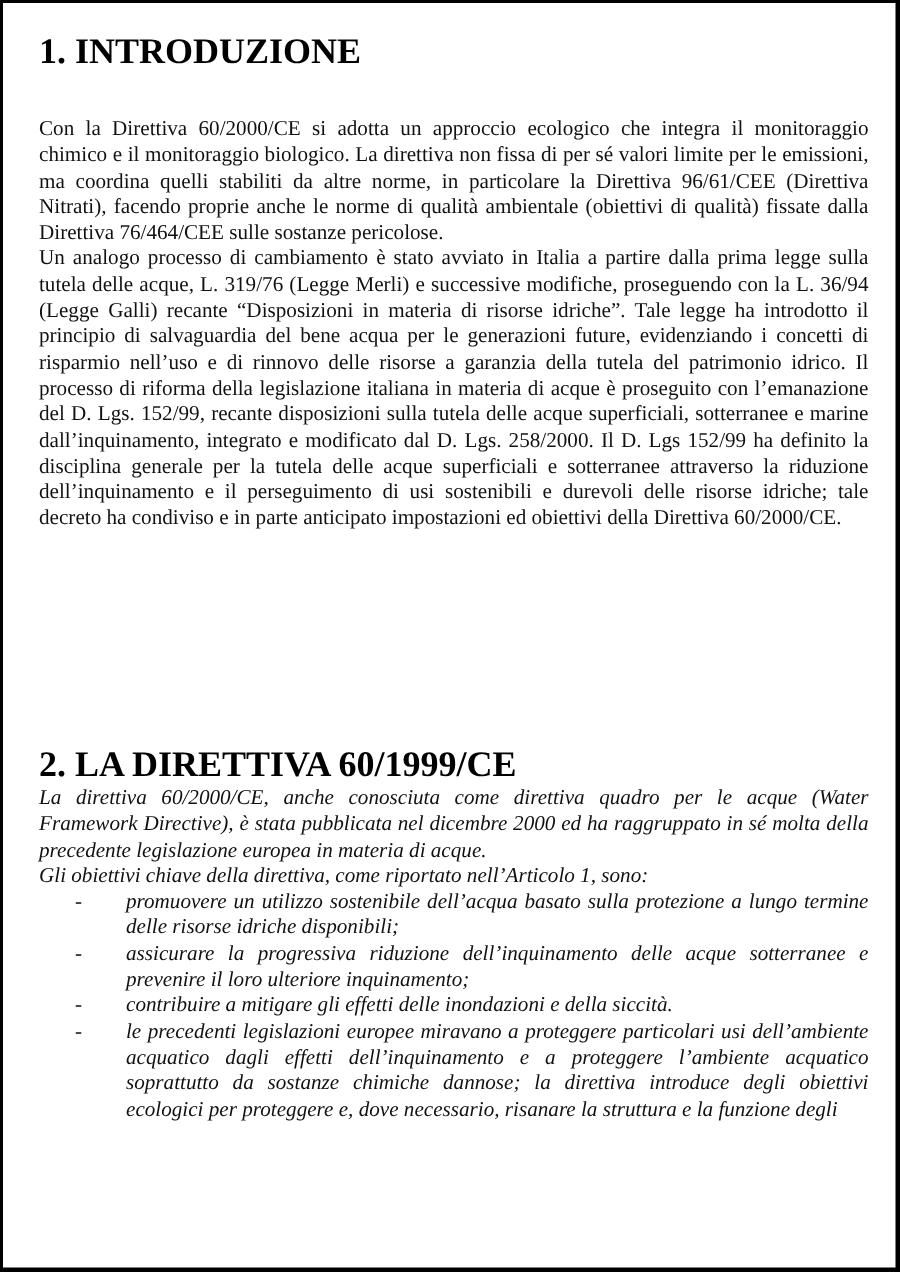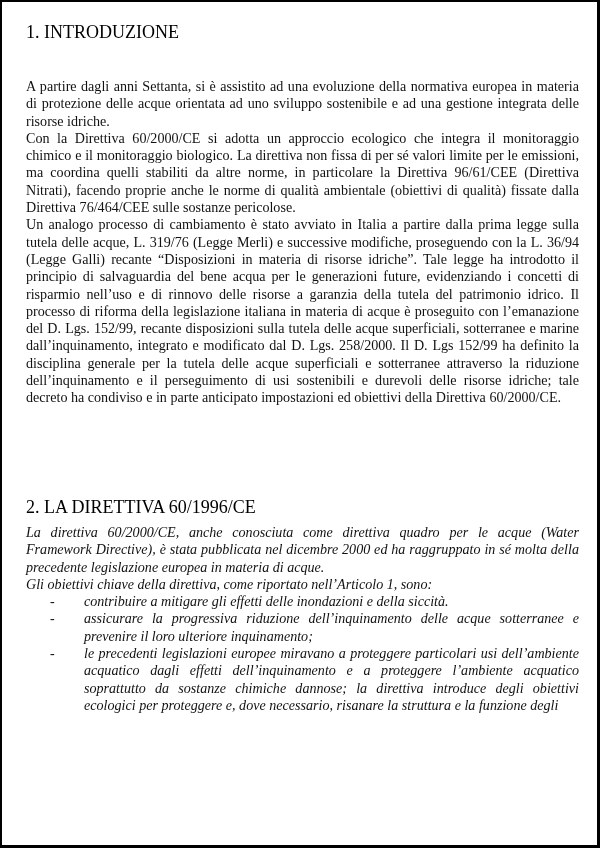--- a/index.html
+++ b/index.html
@@ -12,22 +12,22 @@
     border-right-width: 3px;
     border-bottom-width: 3px;
     background: #fff;
     font-family: "Liberation Serif", "DejaVu Serif", serif;
     color: #111;
   }
   h1 {
     position: absolute;
     left: 24px;
     margin: 0;
-    font-size: 18px;
-    font-weight: normal;
+    font-size: 24px;
+    font-weight: bold;
     letter-spacing: 0px;
     color: #000;
   }
   #h1a { top: 20px; }
   #h1b { top: 495px; }
   .para {
     position: absolute;
     left: 24px;
     width: 553px;
     font-size: 14.1px;
@@ -52,32 +52,32 @@
   }
 </style>
 </head>
 <body>
 
 <div class="page">
 
   <h1 id="h1a">1. INTRODUZIONE</h1>
 
   <div class="para" id="sec1">
-    <p>A partire dagli anni Settanta, si è assistito ad una evoluzione della normativa europea in materia di protezione delle acque orientata ad uno sviluppo sostenibile e ad una gestione integrata delle risorse idriche.</p>
     <p>Con la Direttiva 60/2000/CE si adotta un approccio ecologico che integra il monitoraggio chimico e il monitoraggio biologico. La direttiva non fissa di per sé valori limite per le emissioni, ma coordina quelli stabiliti da altre norme, in particolare la Direttiva 96/61/CEE (Direttiva Nitrati), facendo proprie anche le norme di qualità ambientale (obiettivi di qualità) fissate dalla Direttiva 76/464/CEE sulle sostanze pericolose.</p>
     <p>Un analogo processo di cambiamento è stato avviato in Italia a partire dalla prima legge sulla tutela delle acque, L. 319/76 (Legge Merli) e successive modifiche, proseguendo con la L. 36/94 (Legge Galli) recante “Disposizioni in materia di risorse idriche”. Tale legge ha introdotto il principio di salvaguardia del bene acqua per le generazioni future, evidenziando i concetti di risparmio nell’uso e di rinnovo delle risorse a garanzia della tutela del patrimonio idrico. Il processo di riforma della legislazione italiana in materia di acque è proseguito con l’emanazione del D. Lgs. 152/99, recante disposizioni sulla tutela delle acque superficiali, sotterranee e marine dall’inquinamento, integrato e modificato dal D. Lgs. 258/2000. Il D. Lgs 152/99 ha definito la disciplina generale per la tutela delle acque superficiali e sotterranee attraverso la riduzione dell’inquinamento e il perseguimento di usi sostenibili e durevoli delle risorse idriche; tale decreto ha condiviso e in parte anticipato impostazioni ed obiettivi della Direttiva 60/2000/CE.</p>
   </div>
 
-  <h1 id="h1b">2. LA DIRETTIVA 60/1996/CE</h1>
+  <h1 id="h1b">2. LA DIRETTIVA 60/1999/CE</h1>
 
   <div class="para" id="sec2">
     <p>La direttiva 60/2000/CE, anche conosciuta come direttiva quadro per le acque (Water Framework Directive), è stata pubblicata nel dicembre 2000 ed ha raggruppato in sé molta della precedente legislazione europea in materia di acque.</p>
     <p>Gli obiettivi chiave della direttiva, come riportato nell’Articolo 1, sono:</p>
     <ul class="dash">
+      <li>promuovere un utilizzo sostenibile dell’acqua basato sulla protezione a lungo termine delle risorse idriche disponibili;</li>
+      <li>assicurare la progressiva riduzione dell’inquinamento delle acque sotterranee e prevenire il loro ulteriore inquinamento;</li>
       <li>contribuire a mitigare gli effetti delle inondazioni e della siccità.</li>
-      <li>assicurare la progressiva riduzione dell’inquinamento delle acque sotterranee e prevenire il loro ulteriore inquinamento;</li>
     </ul>
     <ul class="dash">
       <li>le precedenti legislazioni europee miravano a proteggere particolari usi dell’ambiente acquatico dagli effetti dell’inquinamento e a proteggere l’ambiente acquatico soprattutto da sostanze chimiche dannose; la direttiva introduce degli obiettivi ecologici per proteggere e, dove necessario, risanare la struttura e la funzione degli</li>
     </ul>
   </div>
 
 </div>
 
 </body></html>

